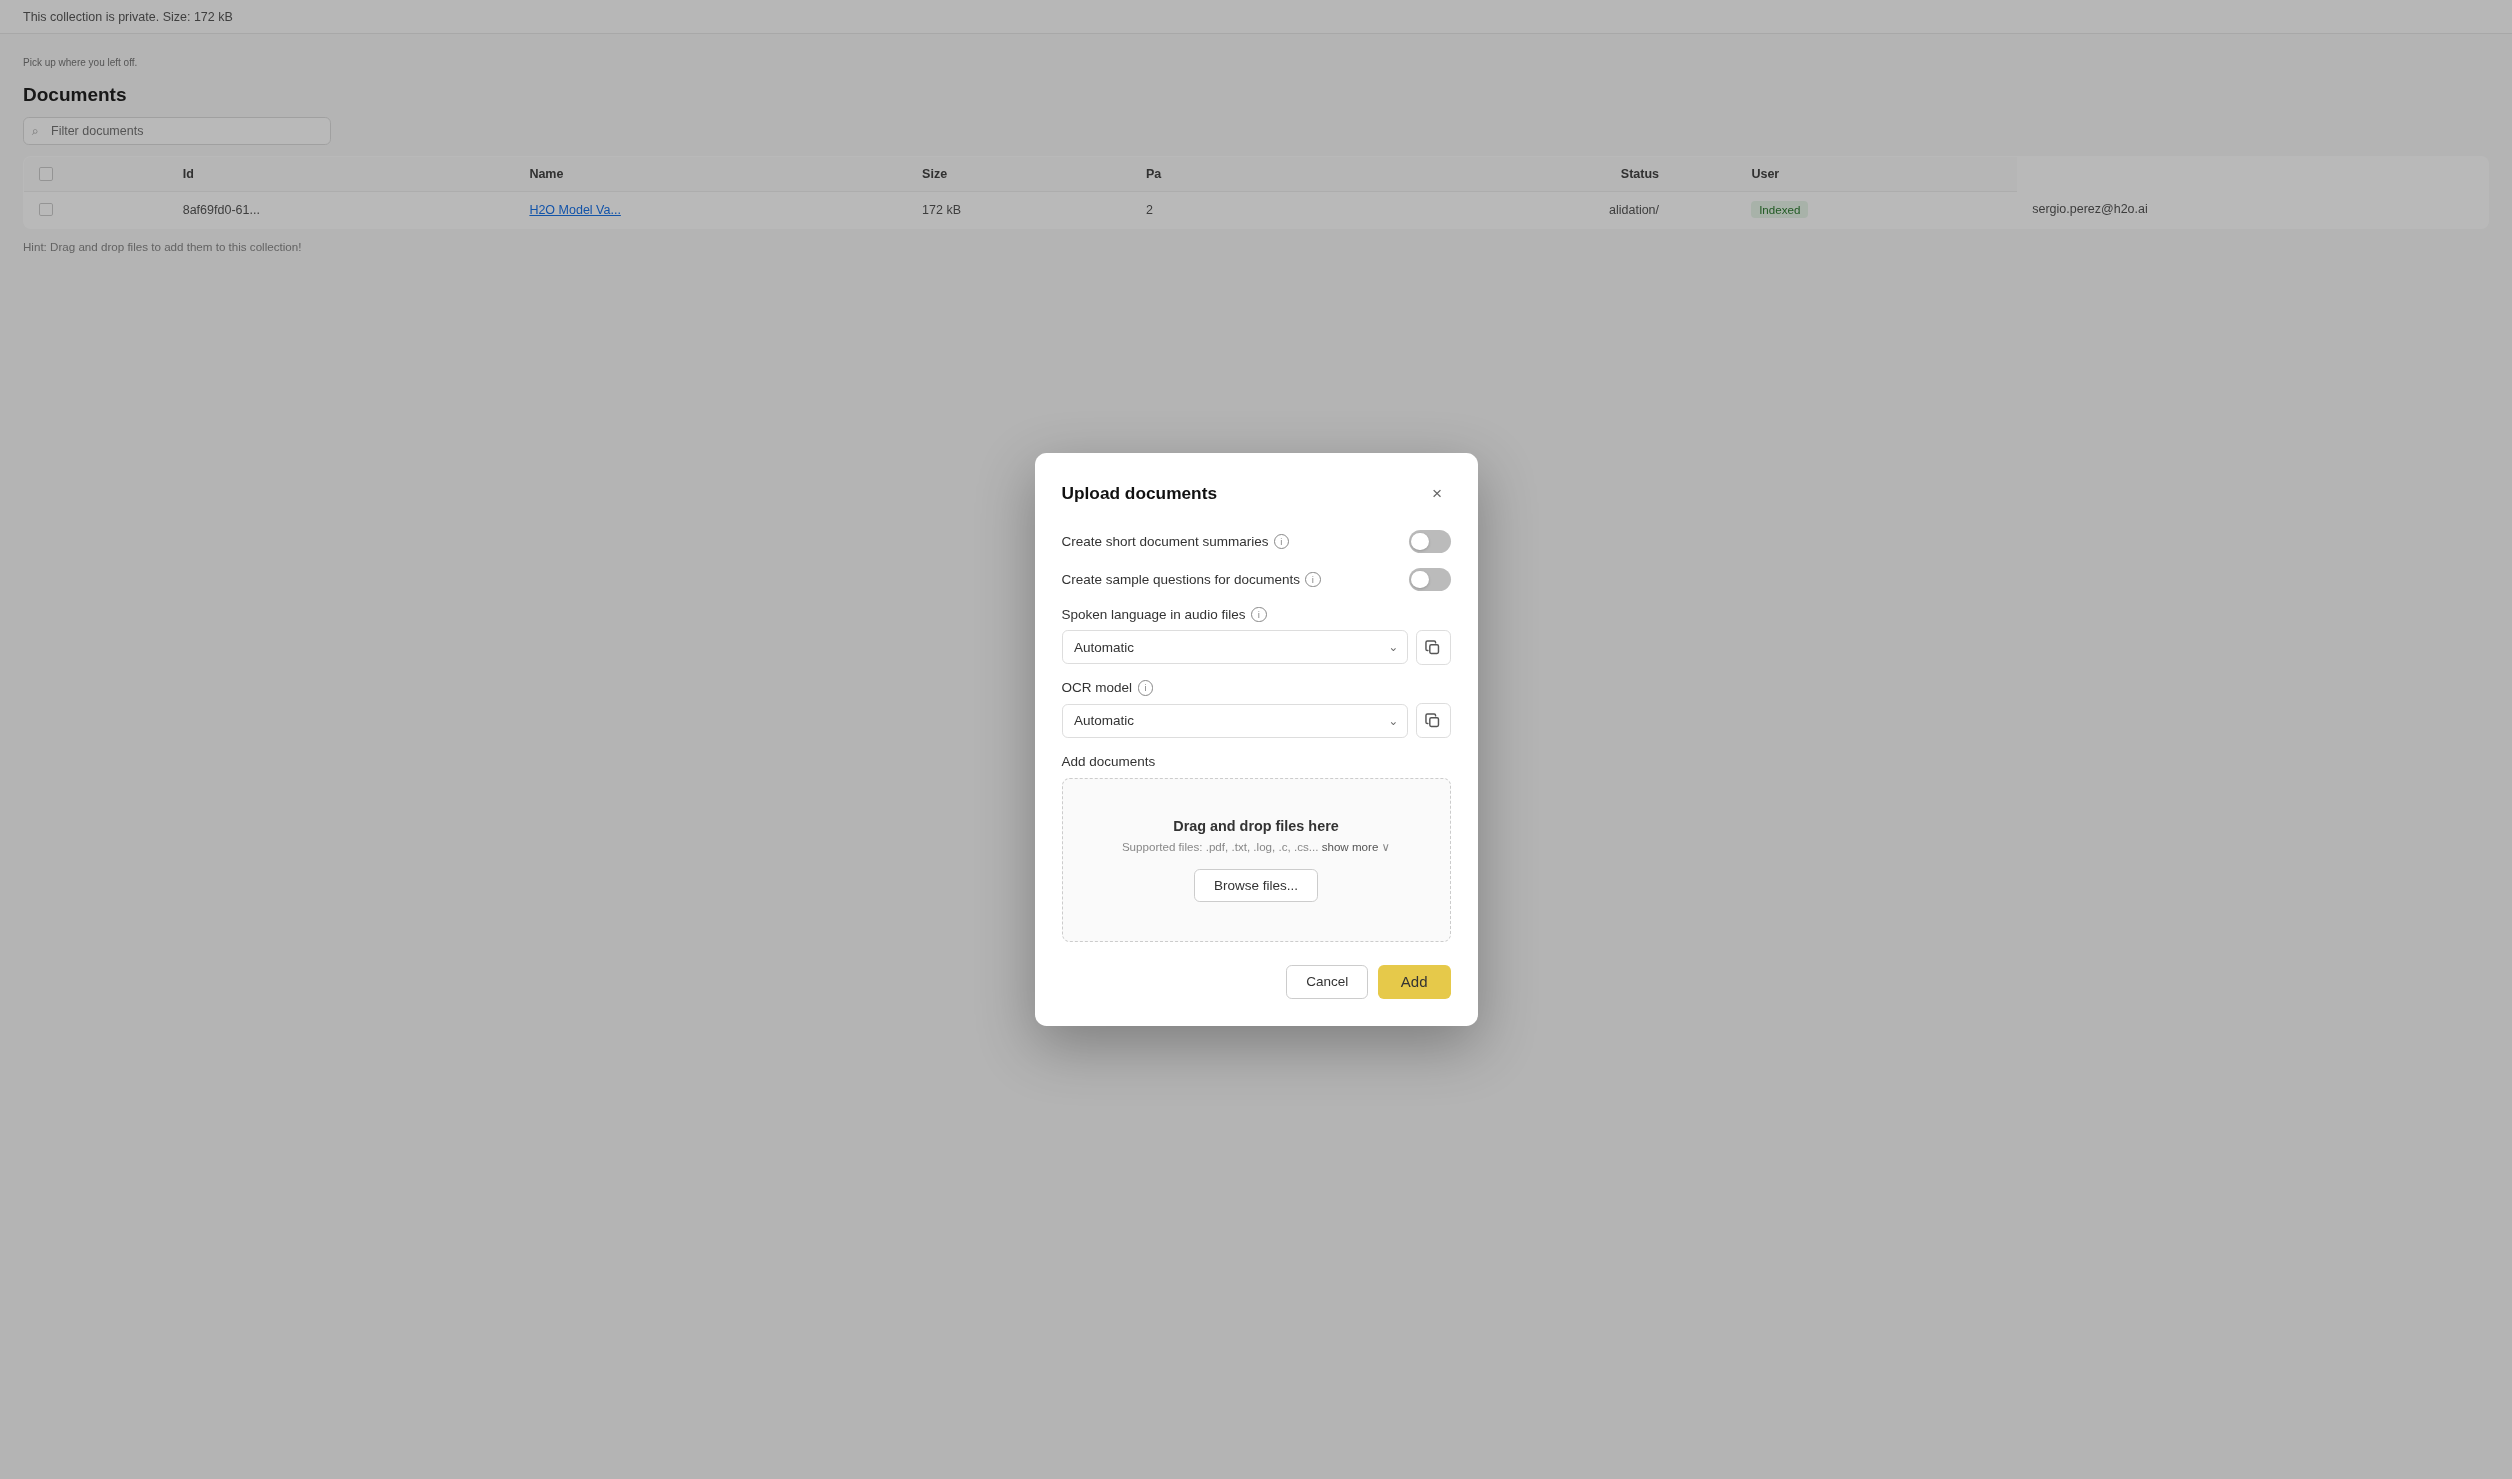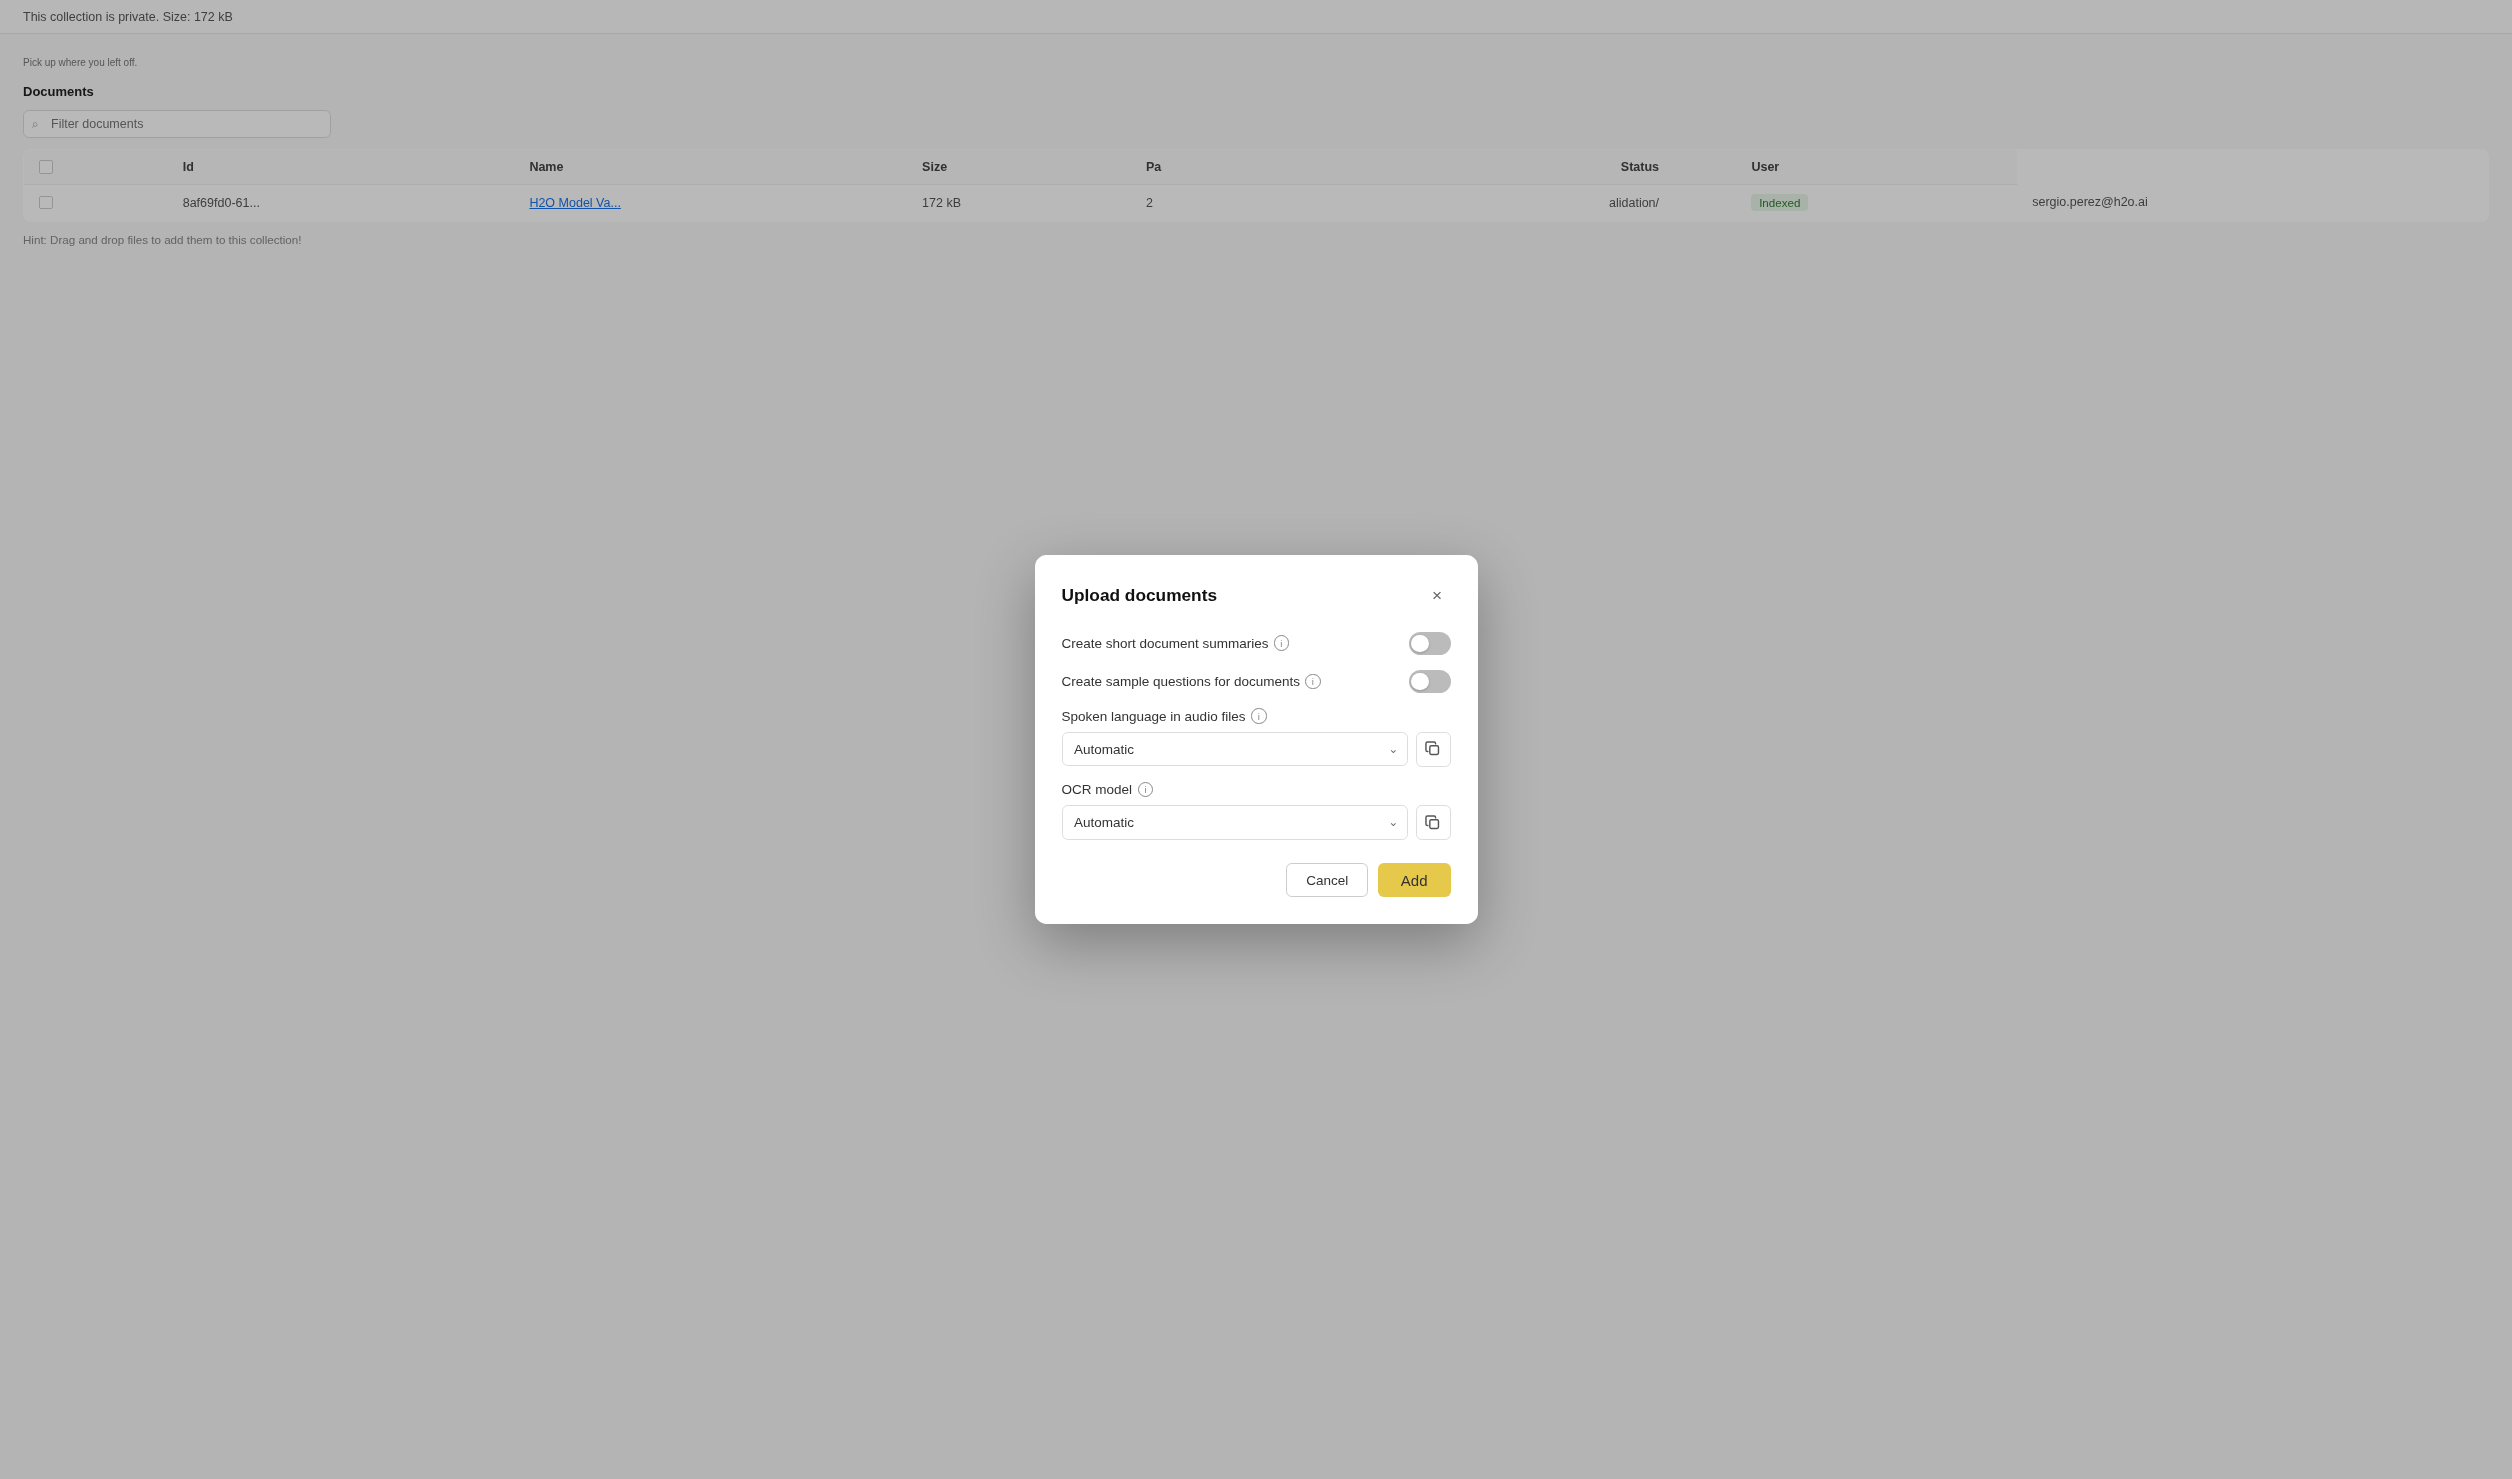--- a/index.html
+++ b/index.html
@@ -53,21 +53,21 @@
       display: flex;
       align-items: center;
       justify-content: center;
       color: #aaa;
       font-size: 12.5px;
       margin-bottom: 23px;
       background: #fafafa;
     }
 
     .bg-documents-title {
-      font-size: 13px;
+      font-size: 19px;
       font-weight: 600;
       color: #222;
       margin-bottom: 11.6px;
     }
 
     .bg-filter-bar {
       display: flex;
       align-items: center;
       gap: 7.7px;
       margin-bottom: 11.6px;
@@ -542,20 +542,32 @@
         </div>
         <button class="copy-btn">
           <svg width="15.4" height="15.4" viewBox="0 0 16 16" fill="none" xmlns="http://www.w3.org/2000/svg">
             <rect x="5" y="5" width="9" height="9" rx="1.5" stroke="#555" stroke-width="1.5" fill="none"></rect>
             <path d="M3 11H2.5A1.5 1.5 0 0 1 1 9.5V2.5A1.5 1.5 0 0 1 2.5 1H9.5A1.5 1.5 0 0 1 11 2.5V3" stroke="#555" stroke-width="1.5" stroke-linecap="round" fill="none"></path>
           </svg>
         </button>
       </div>
     </div>
 
+    <div>
+      <div class="add-docs-label">Add documents</div>
+      <div class="drop-zone">
+        <div class="drop-zone-title">Drag and drop files here</div>
+        <div class="drop-zone-sub">
+          <span>Supported files: .pdf, .txt, .log, .c, .cs...</span>
+          <a class="show-more-link" href="#">show more</a>
+          <span> ∨</span>
+        </div>
+        <button class="browse-btn">Browse files...</button>
+      </div>
+    </div>
 
     <div class="modal-footer">
       <button class="cancel-btn">Cancel</button>
       <button class="add-btn">Add</button>
     </div>
 
   </div>
 </div>
 
 

